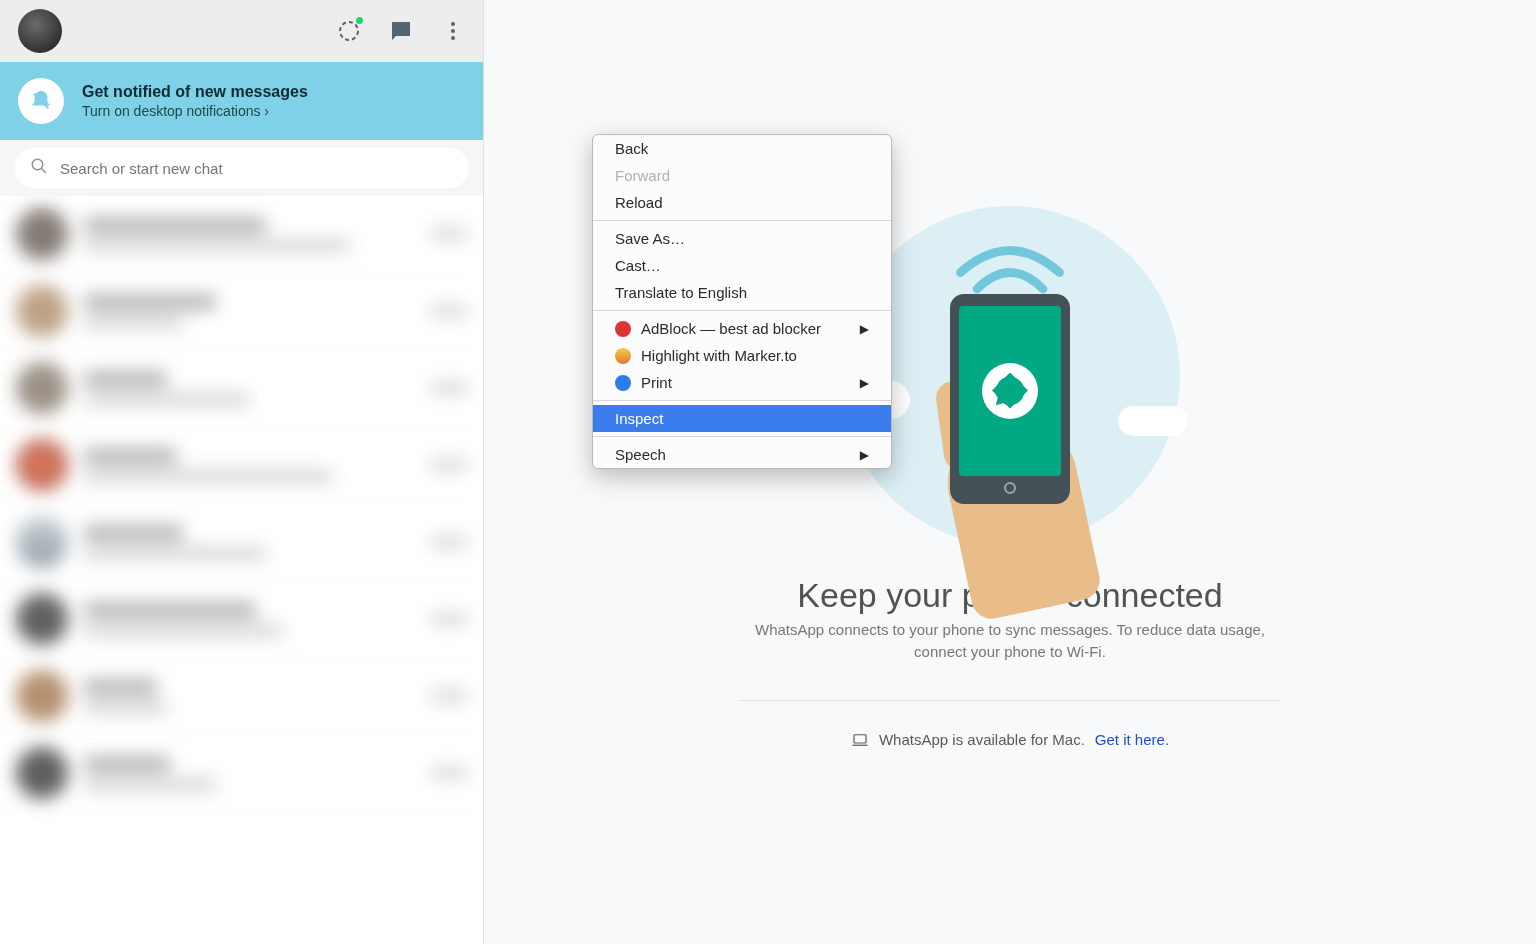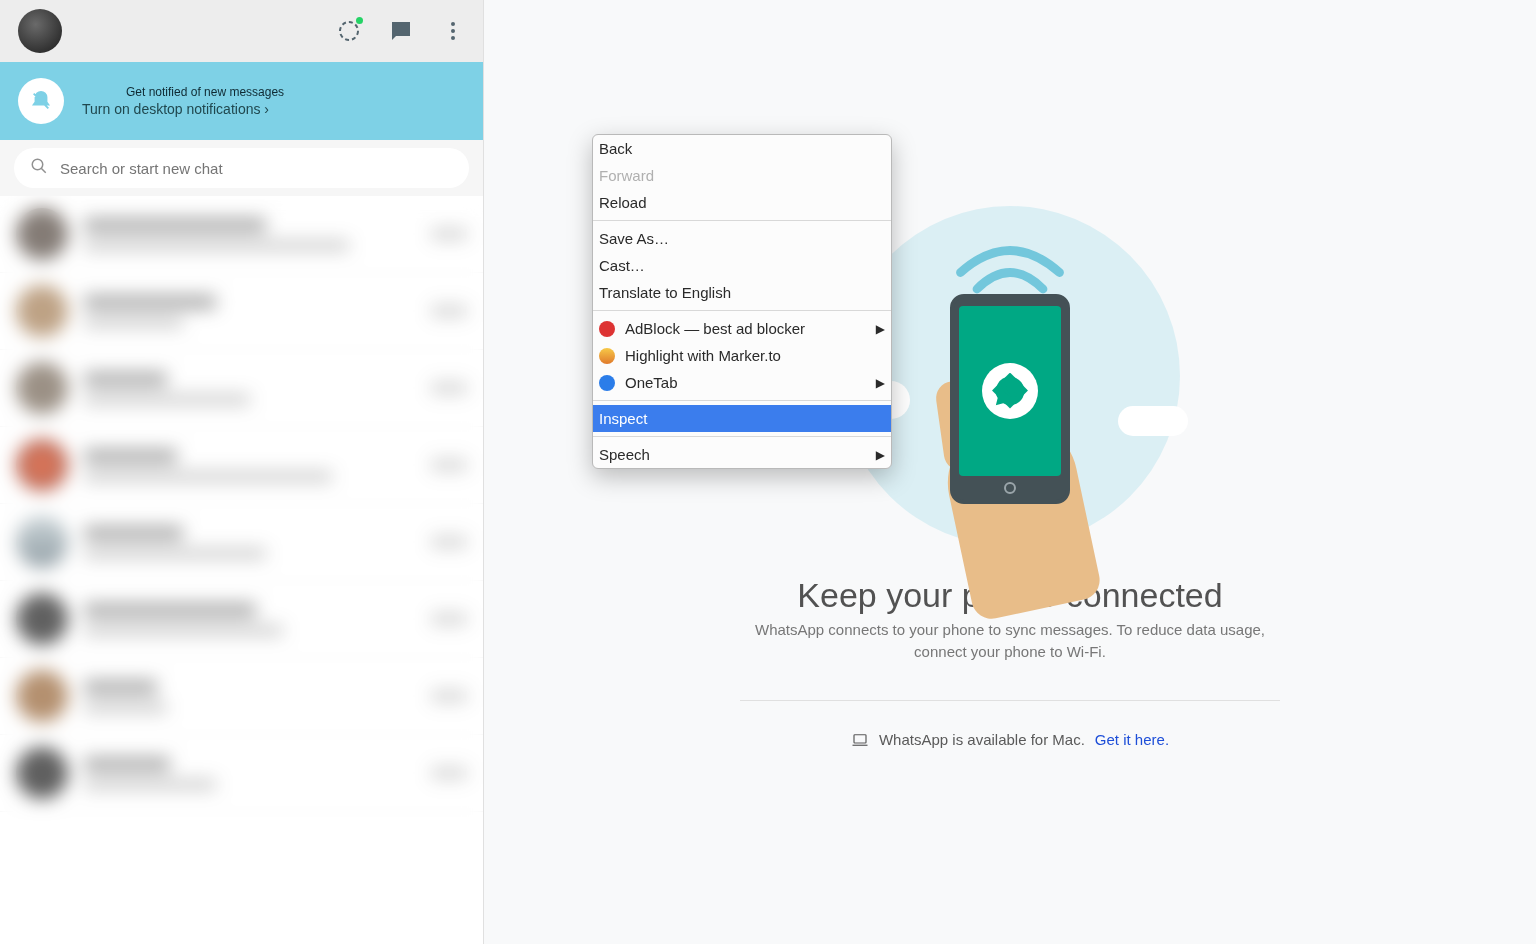--- a/index.html
+++ b/index.html
@@ -9,21 +9,21 @@
 .sidebar { width:484px; height:100%; background:#fff; border-right:1px solid #e0e0e0; display:flex; flex-direction:column; }
 .header { height:62px; background:#ededed; display:flex; align-items:center; padding:0 18px; }
 .avatar { width:44px; height:44px; border-radius:50%; background:radial-gradient(circle at 40% 35%,#6a6a6a,#1b1b1b); }
 .header-icons { margin-left:auto; display:flex; gap:28px; align-items:center; }
 .hicon { width:24px; height:24px; color:#54656f; position:relative; }
 .status-dot { position:absolute; top:-2px; right:-2px; width:7px; height:7px; background:#25d366; border-radius:50%; }
 
 .notif { background:#7ed1e6; display:flex; align-items:center; padding:16px 18px; gap:18px; }
 .notif-circle { width:46px; height:46px; background:#fff; border-radius:50%; display:flex; align-items:center; justify-content:center; color:#7ed1e6; }
 .notif-text { color:#0f2a33; }
-.notif-title { font-size:12px; font-weight:400;margin-left:44px; }
+.notif-title { font-size:16px; font-weight:700; }
 .notif-sub { font-size:14px; color:#20484f; margin-top:2px; }
 
 .search-wrap { padding:8px 14px; background:#f6f6f6; }
 .search { background:#fff; border-radius:22px; height:40px; display:flex; align-items:center; padding:0 16px; gap:12px; }
 .search input { border:0; outline:0; font-size:15px; flex:1; color:#555; background:transparent; }
 .search-ic { color:#919191; }
 
 .chat-list { flex:1; overflow:hidden; position:relative; }
 .chat-list::after { content:""; position:absolute; inset:0; backdrop-filter:blur(9px); background:rgba(255,255,255,0.25); pointer-events:none; }
 .chat-item { display:flex; align-items:center; padding:12px 16px; gap:16px; border-bottom:1px solid #f2f2f2; }
@@ -51,21 +51,21 @@
 .c1 { width:80px; height:38px; left:-10px; top:175px; } .c2{width:70px;height:30px;right:-8px;top:200px;}
 
 .main h1 { font-size:34px; font-weight:300; color:#525252; margin-top:30px; }
 .main p { font-size:15px; color:#777; margin-top:4px; text-align:center; max-width:520px; line-height:1.5; }
 .divider { width:540px; height:1px; background:#e0e0e0; margin-top:36px; }
 .mac-line { margin-top:30px; display:flex; align-items:flex-start; gap:10px; color:#5a5a5a; font-size:15px; }
 .mac-line a { color:#1d4ed8; text-decoration:none; }
 
 
 .ctx { position:absolute; left:592px; top:134px; width:300px; background:#fcfcfc; border:1px solid #b9b9b9; border-radius:6px; box-shadow:0 8px 24px rgba(0,0,0,0.25); font-size:15px; color:#2a2a2a; overflow:hidden; z-index:50; }
-.ctx-item { padding:5px 6px; display:flex; align-items:center; gap:10px; cursor:default; }
+.ctx-item { padding:5px 22px; display:flex; align-items:center; gap:10px; cursor:default; }
 .ctx-item.dis { color:#b0b0b0; }
 .ctx-item.hl { background:#3b7ded; color:#fff; }
 .ctx-sep { height:1px; background:#d8d8d8; margin:4px 0; }
 .ctx-arrow { margin-left:auto; font-size:12px; }
 .ext-ic { width:16px; height:16px; border-radius:50%; display:inline-block; }
 .ic-ab{background:#d33;} .ic-hl{background:linear-gradient(#f7c948,#e07a2c);} .ic-ot{background:#2b7de9;}
 </style>
 </head>
 <body>
 
@@ -235,21 +235,21 @@
       <span class="ext-ic ic-ab"></span>
       <span>AdBlock — best ad blocker</span>
       <span class="ctx-arrow">▶</span>
     </div>
   <div class="ctx-item">
       <span class="ext-ic ic-hl"></span>
       <span>Highlight with Marker.to</span>
     </div>
   <div class="ctx-item">
       <span class="ext-ic ic-ot"></span>
-      <span>OneTab</span>
+      <span>Print</span>
       <span class="ctx-arrow">▶</span>
     </div>
   <div class="ctx-sep"></div>
   <div class="ctx-item hl">Inspect</div>
   <div class="ctx-sep"></div>
   <div class="ctx-item">
       <span>Speech</span>
       <span class="ctx-arrow">▶</span>
     </div>
 </div>

